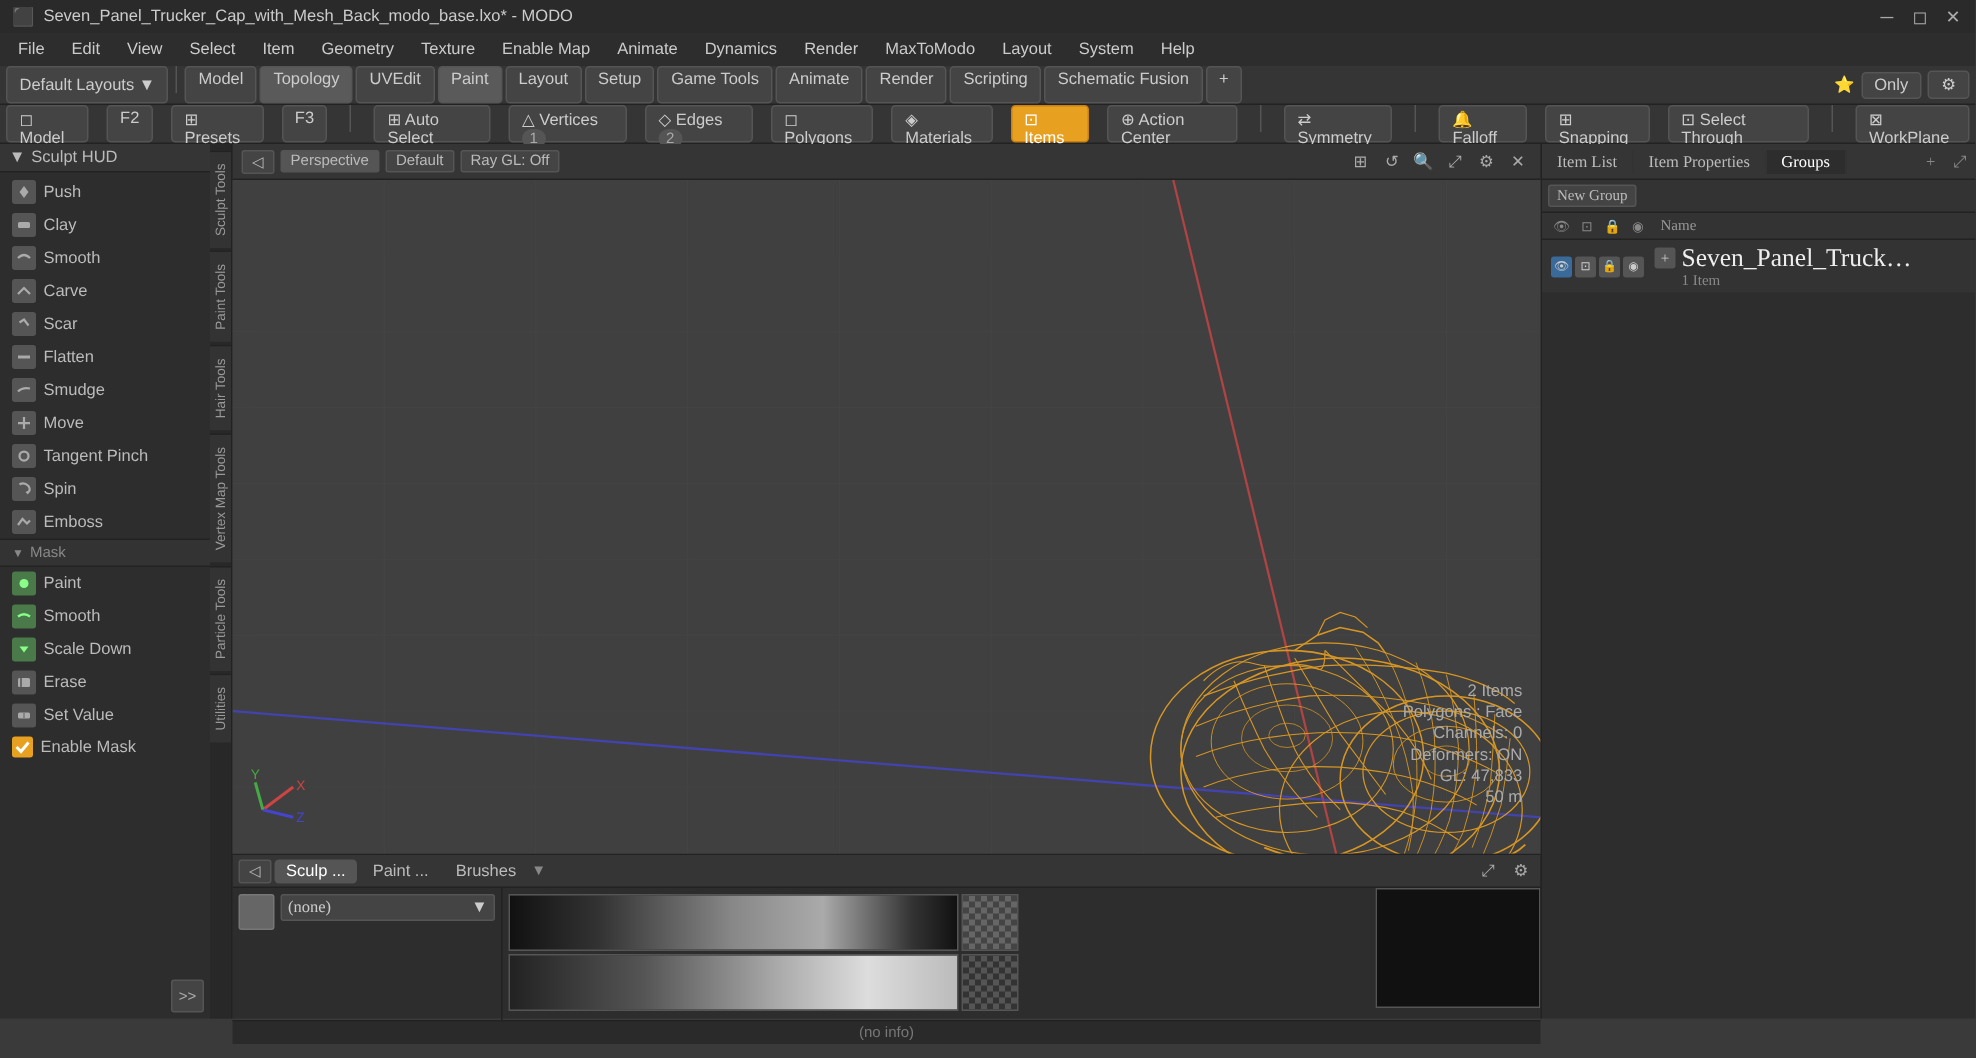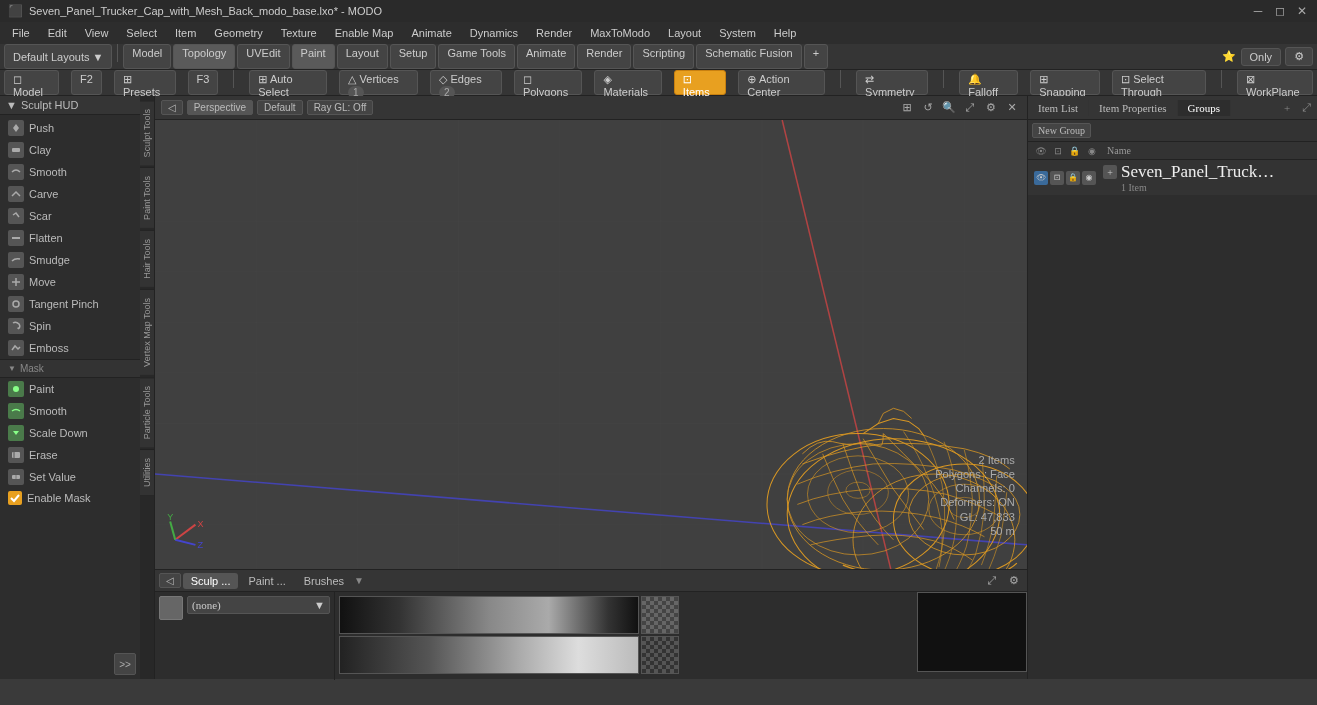--- a/index.html
+++ b/index.html
@@ -499,20 +499,23 @@
             <div style="width:300px;height:38px;background:linear-gradient(to right, #111 0%, #333 20%, #888 50%, #aaa 70%, #333 90%, #111 100%);border:1px solid #555;cursor:pointer;"></div>
             <div style="width:38px;height:38px;background:repeating-conic-gradient(#666 0% 25%, #444 0% 50%) 0 0 / 8px 8px;border:1px solid #555;cursor:pointer;"></div>
           </div>
           <div class="tex-row">
             <div style="width:300px;height:38px;background:linear-gradient(to right, #222 0%, #555 30%, #aaa 60%, #ddd 80%, #bbb 100%);border:1px solid #555;cursor:pointer;"></div>
             <div style="width:38px;height:38px;background:repeating-conic-gradient(#555 0% 25%, #333 0% 50%) 0 0 / 8px 8px;border:1px solid #555;cursor:pointer;"></div>
           </div>
         </div>
         <div class="tex-black"></div>
       </div>
+      <div id="no-info">
+        <span>(no info)</span>
+      </div>
     </div>
   </div>
 
   <div id="right-panel">
     <div id="right-panel-tabs">
       <div class="rp-tab">Item List</div>
       <div class="rp-tab">Item Properties</div>
       <div class="rp-tab active">Groups</div>
       <div class="rp-tab-add">+</div>
       <div class="rp-expand">⤢</div>

